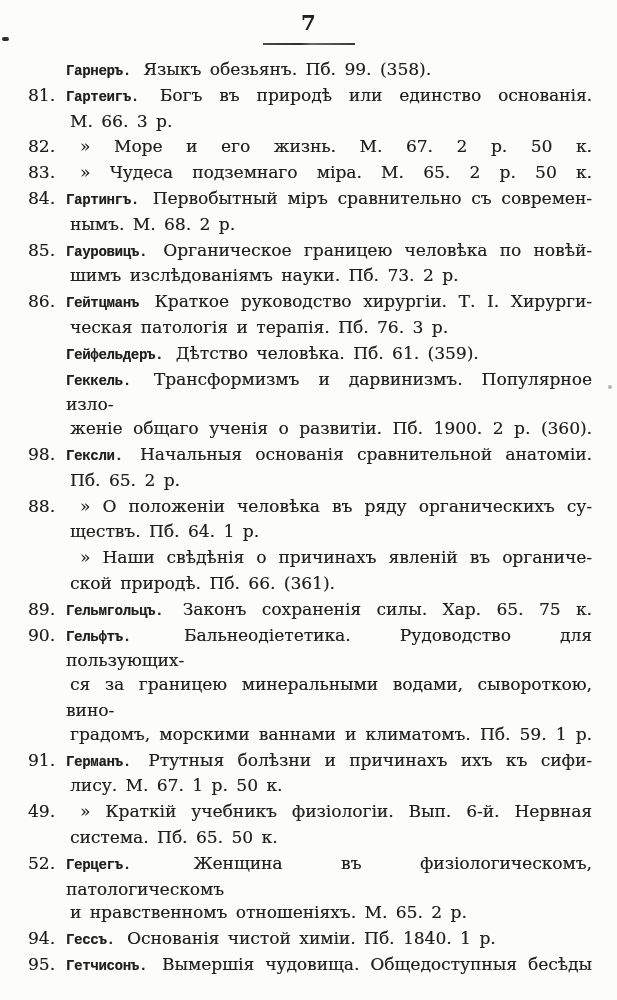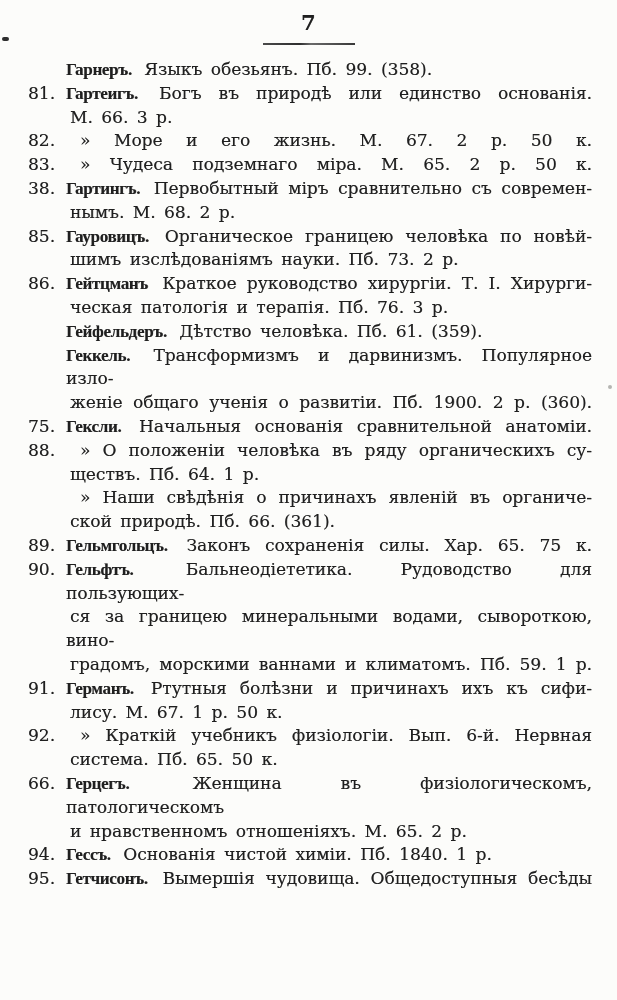--- a/index.html
+++ b/index.html
@@ -48,23 +48,23 @@
     word-spacing: 0.18em;
     text-align: left;
   }
   .content.just {
     text-align: justify;
     text-align-last: justify;
   }
   .content.has-ditto { text-indent: 10px; }
   .line.cont .content { }
   .author {
-    font-family: Liberation Serif, serif;
+    font-family: Liberation Mono, monospace;
     font-weight: bold;
-    font-size: 17px;
+    font-size: 14px;
     letter-spacing: -0.3px;
     margin-right: 4px;
   }
   .ditto { font-size: 17px; }
   .speck-a {
     position: absolute; left: 2px; top: 37px;
     width: 7px; height: 4px; background: #2e2e2e; border-radius: 2px;
   }
   .speck-b {
     position: absolute; left: 608px; top: 385px;
@@ -103,21 +103,21 @@
         <span class="num">82.</span>
         <span class="content just has-ditto"><b class="author"></b> <span class="ditto">»</span> <span class="text">Море и его жизнь. М. 67. 2 р. 50 к.</span></span>
       </div>
 
   <div class="line">
         <span class="num">83.</span>
         <span class="content just has-ditto"><b class="author"></b> <span class="ditto">»</span> <span class="text">Чудеса подземнаго міра. М. 65. 2 р. 50 к.</span></span>
       </div>
 
   <div class="line">
-        <span class="num">38.</span>
+        <span class="num">84.</span>
         <span class="content just"><b class="author">Гартингъ.</b> <span class="ditto"></span> <span class="text">Первобытный міръ сравнительно съ современ-</span></span>
       </div>
 
   <div class="line cont">
         <span class="num"></span>
         <span class="content"><b class="author"></b> <span class="ditto"></span> <span class="text">нымъ. М. 68. 2 р.</span></span>
       </div>
 
   <div class="line">
         <span class="num">85.</span>
@@ -148,26 +148,27 @@
         <span class="num"></span>
         <span class="content just"><b class="author">Геккель.</b> <span class="ditto"></span> <span class="text">Трансформизмъ и дарвинизмъ. Популярное изло-</span></span>
       </div>
 
   <div class="line cont">
         <span class="num"></span>
         <span class="content just"><b class="author"></b> <span class="ditto"></span> <span class="text">женіе общаго ученія о развитіи. Пб. 1900. 2 р. (360).</span></span>
       </div>
 
   <div class="line">
-        <span class="num">75.</span>
+        <span class="num">98.</span>
         <span class="content just"><b class="author">Гексли.</b> <span class="ditto"></span> <span class="text">Начальныя основанія сравнительной анатоміи.</span></span>
       </div>
 
   <div class="line cont">
         <span class="num"></span>
+        <span class="content"><b class="author"></b> <span class="ditto"></span> <span class="text">Пб. 65. 2 р.</span></span>
       </div>
 
   <div class="line">
         <span class="num">88.</span>
         <span class="content just has-ditto"><b class="author"></b> <span class="ditto">»</span> <span class="text">О положеніи человѣка въ ряду органическихъ су-</span></span>
       </div>
 
   <div class="line cont">
         <span class="num"></span>
         <span class="content"><b class="author"></b> <span class="ditto"></span> <span class="text">ществъ. Пб. 64. 1 р.</span></span>
@@ -207,31 +208,31 @@
         <span class="num">91.</span>
         <span class="content just"><b class="author">Германъ.</b> <span class="ditto"></span> <span class="text">Ртутныя болѣзни и причинахъ ихъ къ сифи-</span></span>
       </div>
 
   <div class="line cont">
         <span class="num"></span>
         <span class="content"><b class="author"></b> <span class="ditto"></span> <span class="text">лису. М. 67. 1 р. 50 к.</span></span>
       </div>
 
   <div class="line">
-        <span class="num">92.</span>
+        <span class="num">49.</span>
         <span class="content just has-ditto"><b class="author"></b> <span class="ditto">»</span> <span class="text">Краткій учебникъ физіологіи. Вып. 6-й. Нервная</span></span>
       </div>
 
   <div class="line cont">
         <span class="num"></span>
         <span class="content"><b class="author"></b> <span class="ditto"></span> <span class="text">система. Пб. 65. 50 к.</span></span>
       </div>
 
   <div class="line">
-        <span class="num">66.</span>
+        <span class="num">52.</span>
         <span class="content just"><b class="author">Герцегъ.</b> <span class="ditto"></span> <span class="text">Женщина въ физіологическомъ, патологическомъ</span></span>
       </div>
 
   <div class="line cont">
         <span class="num"></span>
         <span class="content"><b class="author"></b> <span class="ditto"></span> <span class="text">и нравственномъ отношеніяхъ. М. 65. 2 р.</span></span>
       </div>
 
   <div class="line">
         <span class="num">94.</span>

